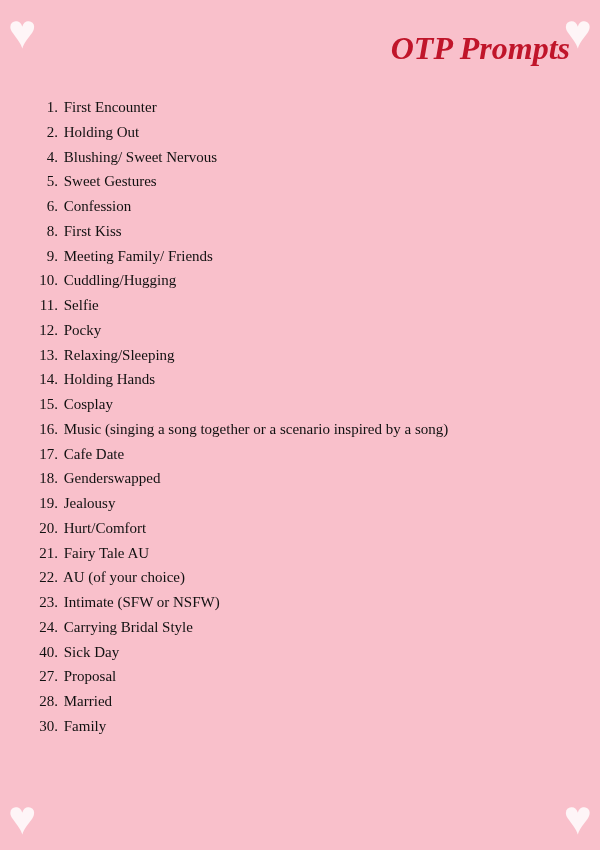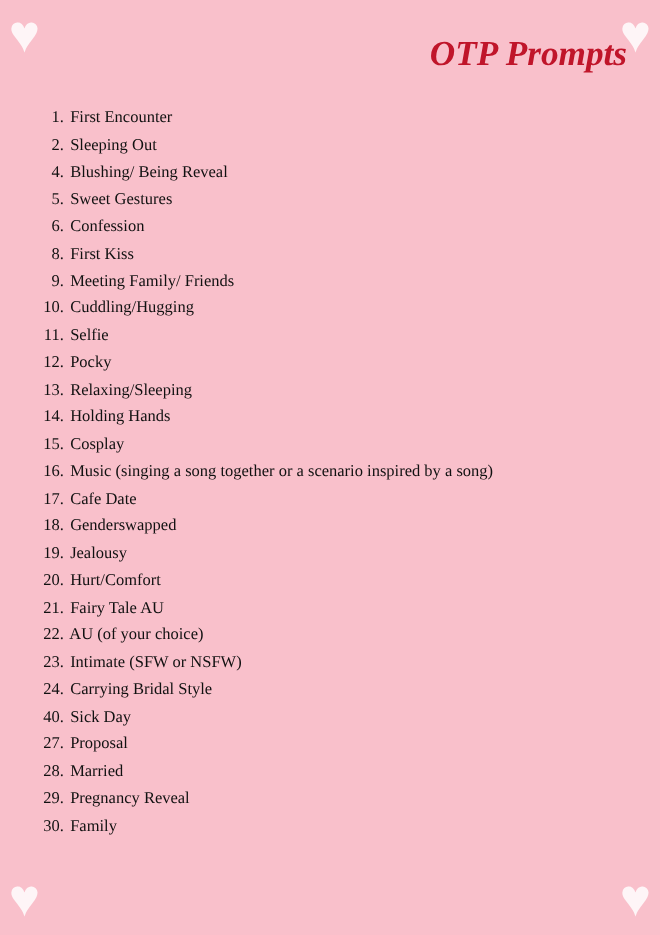--- a/index.html
+++ b/index.html
@@ -91,22 +91,22 @@
 
   <div class="heart heart-top-left">♥</div>
   <div class="heart heart-top-right">♥</div>
   <div class="heart heart-bottom-left">♥</div>
   <div class="heart heart-bottom-right">♥</div>
 
   <h1 class="title">OTP Prompts</h1>
 
   <ol class="prompts-list" id="prompts-container">
   <li><span class="num">1.</span><span> First Encounter</span></li>
-      <li><span class="num">2.</span><span> Sleeping Out</span></li>
-      <li><span class="num">4.</span><span> Blushing/ Being Reveal</span></li>
+      <li><span class="num">2.</span><span> Holding Out</span></li>
+      <li><span class="num">4.</span><span> Blushing/ Sweet Nervous</span></li>
       <li><span class="num">5.</span><span> Sweet Gestures</span></li>
       <li><span class="num">6.</span><span> Confession</span></li>
       <li><span class="num">8.</span><span> First Kiss</span></li>
       <li><span class="num">9.</span><span> Meeting Family/ Friends</span></li>
       <li><span class="num">10.</span><span> Cuddling/Hugging</span></li>
       <li><span class="num">11.</span><span> Selfie</span></li>
       <li><span class="num">12.</span><span> Pocky</span></li>
       <li><span class="num">13.</span><span> Relaxing/Sleeping</span></li>
       <li><span class="num">14.</span><span> Holding Hands</span></li>
       <li><span class="num">15.</span><span> Cosplay</span></li>
@@ -115,16 +115,15 @@
       <li><span class="num">18.</span><span> Genderswapped</span></li>
       <li><span class="num">19.</span><span> Jealousy</span></li>
       <li><span class="num">20.</span><span> Hurt/Comfort</span></li>
       <li><span class="num">21.</span><span> Fairy Tale AU</span></li>
       <li><span class="num">22.</span><span> AU (of your choice)</span></li>
       <li><span class="num">23.</span><span> Intimate (SFW or NSFW)</span></li>
       <li><span class="num">24.</span><span> Carrying Bridal Style</span></li>
       <li><span class="num">40.</span><span> Sick Day</span></li>
       <li><span class="num">27.</span><span> Proposal</span></li>
       <li><span class="num">28.</span><span> Married</span></li>
-      <li><span class="num">29.</span><span> Pregnancy Reveal</span></li>
       <li><span class="num">30.</span><span> Family</span></li>
     </ol>
 </div>
 
 </body></html>

